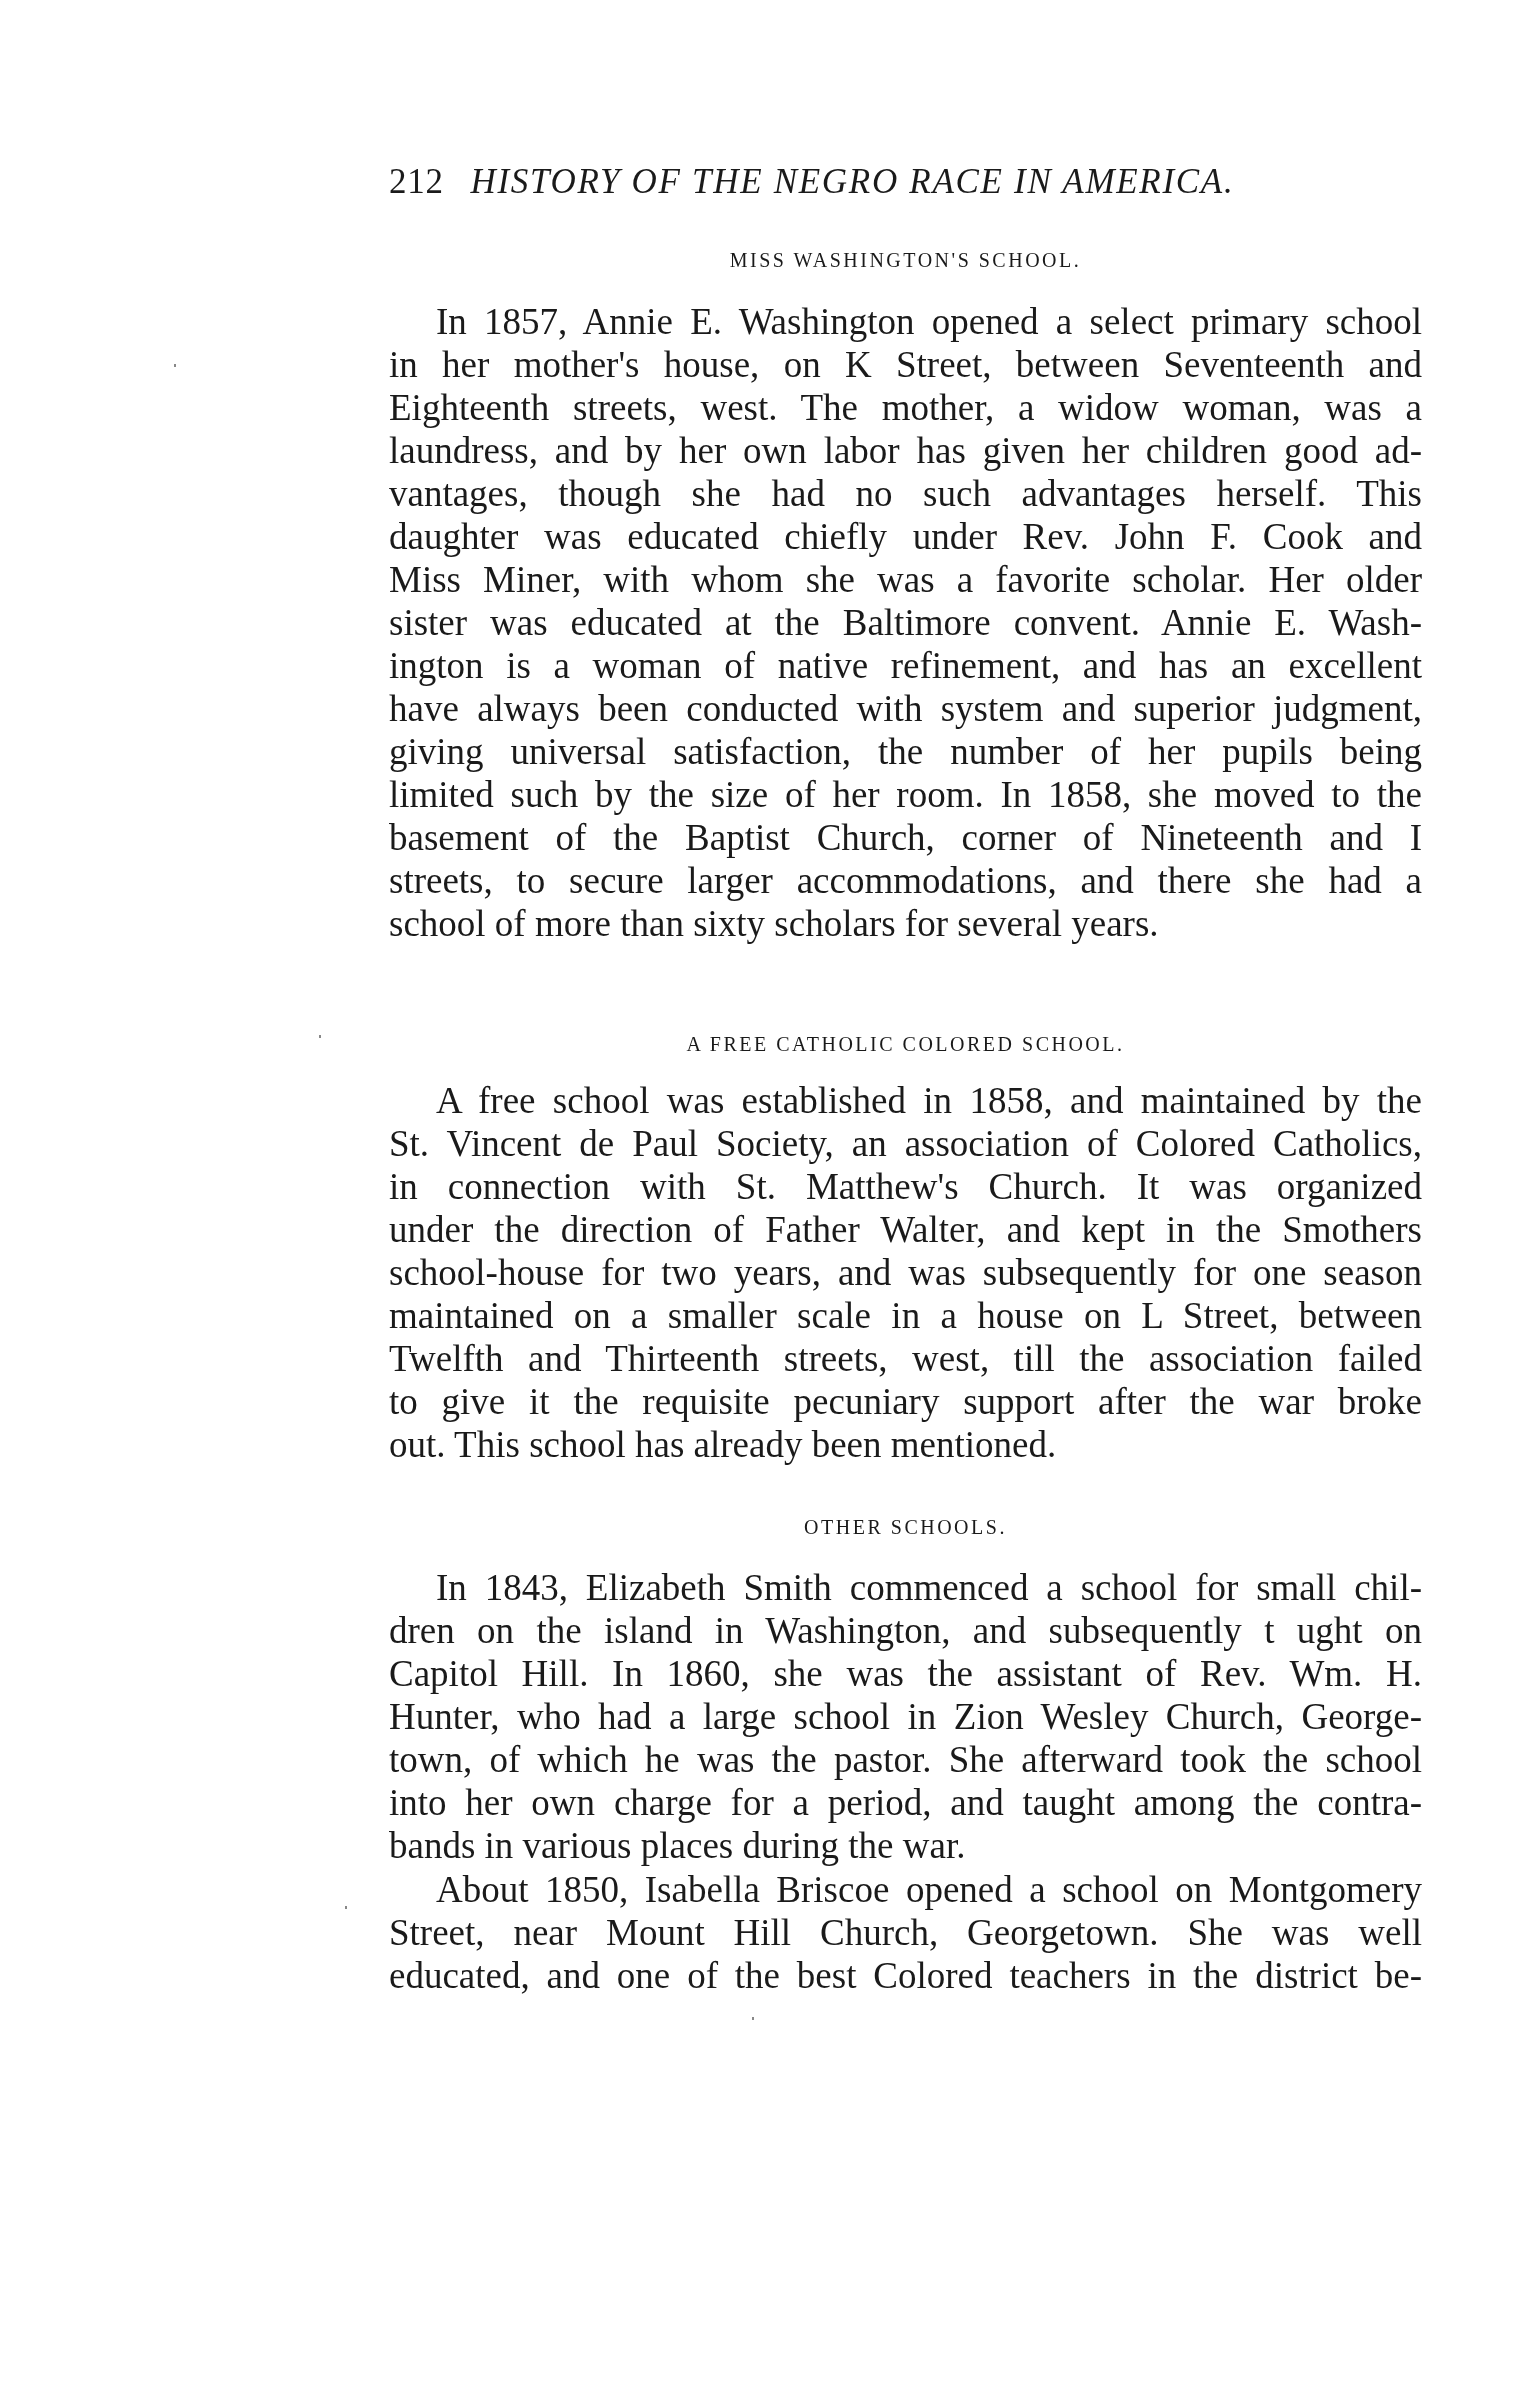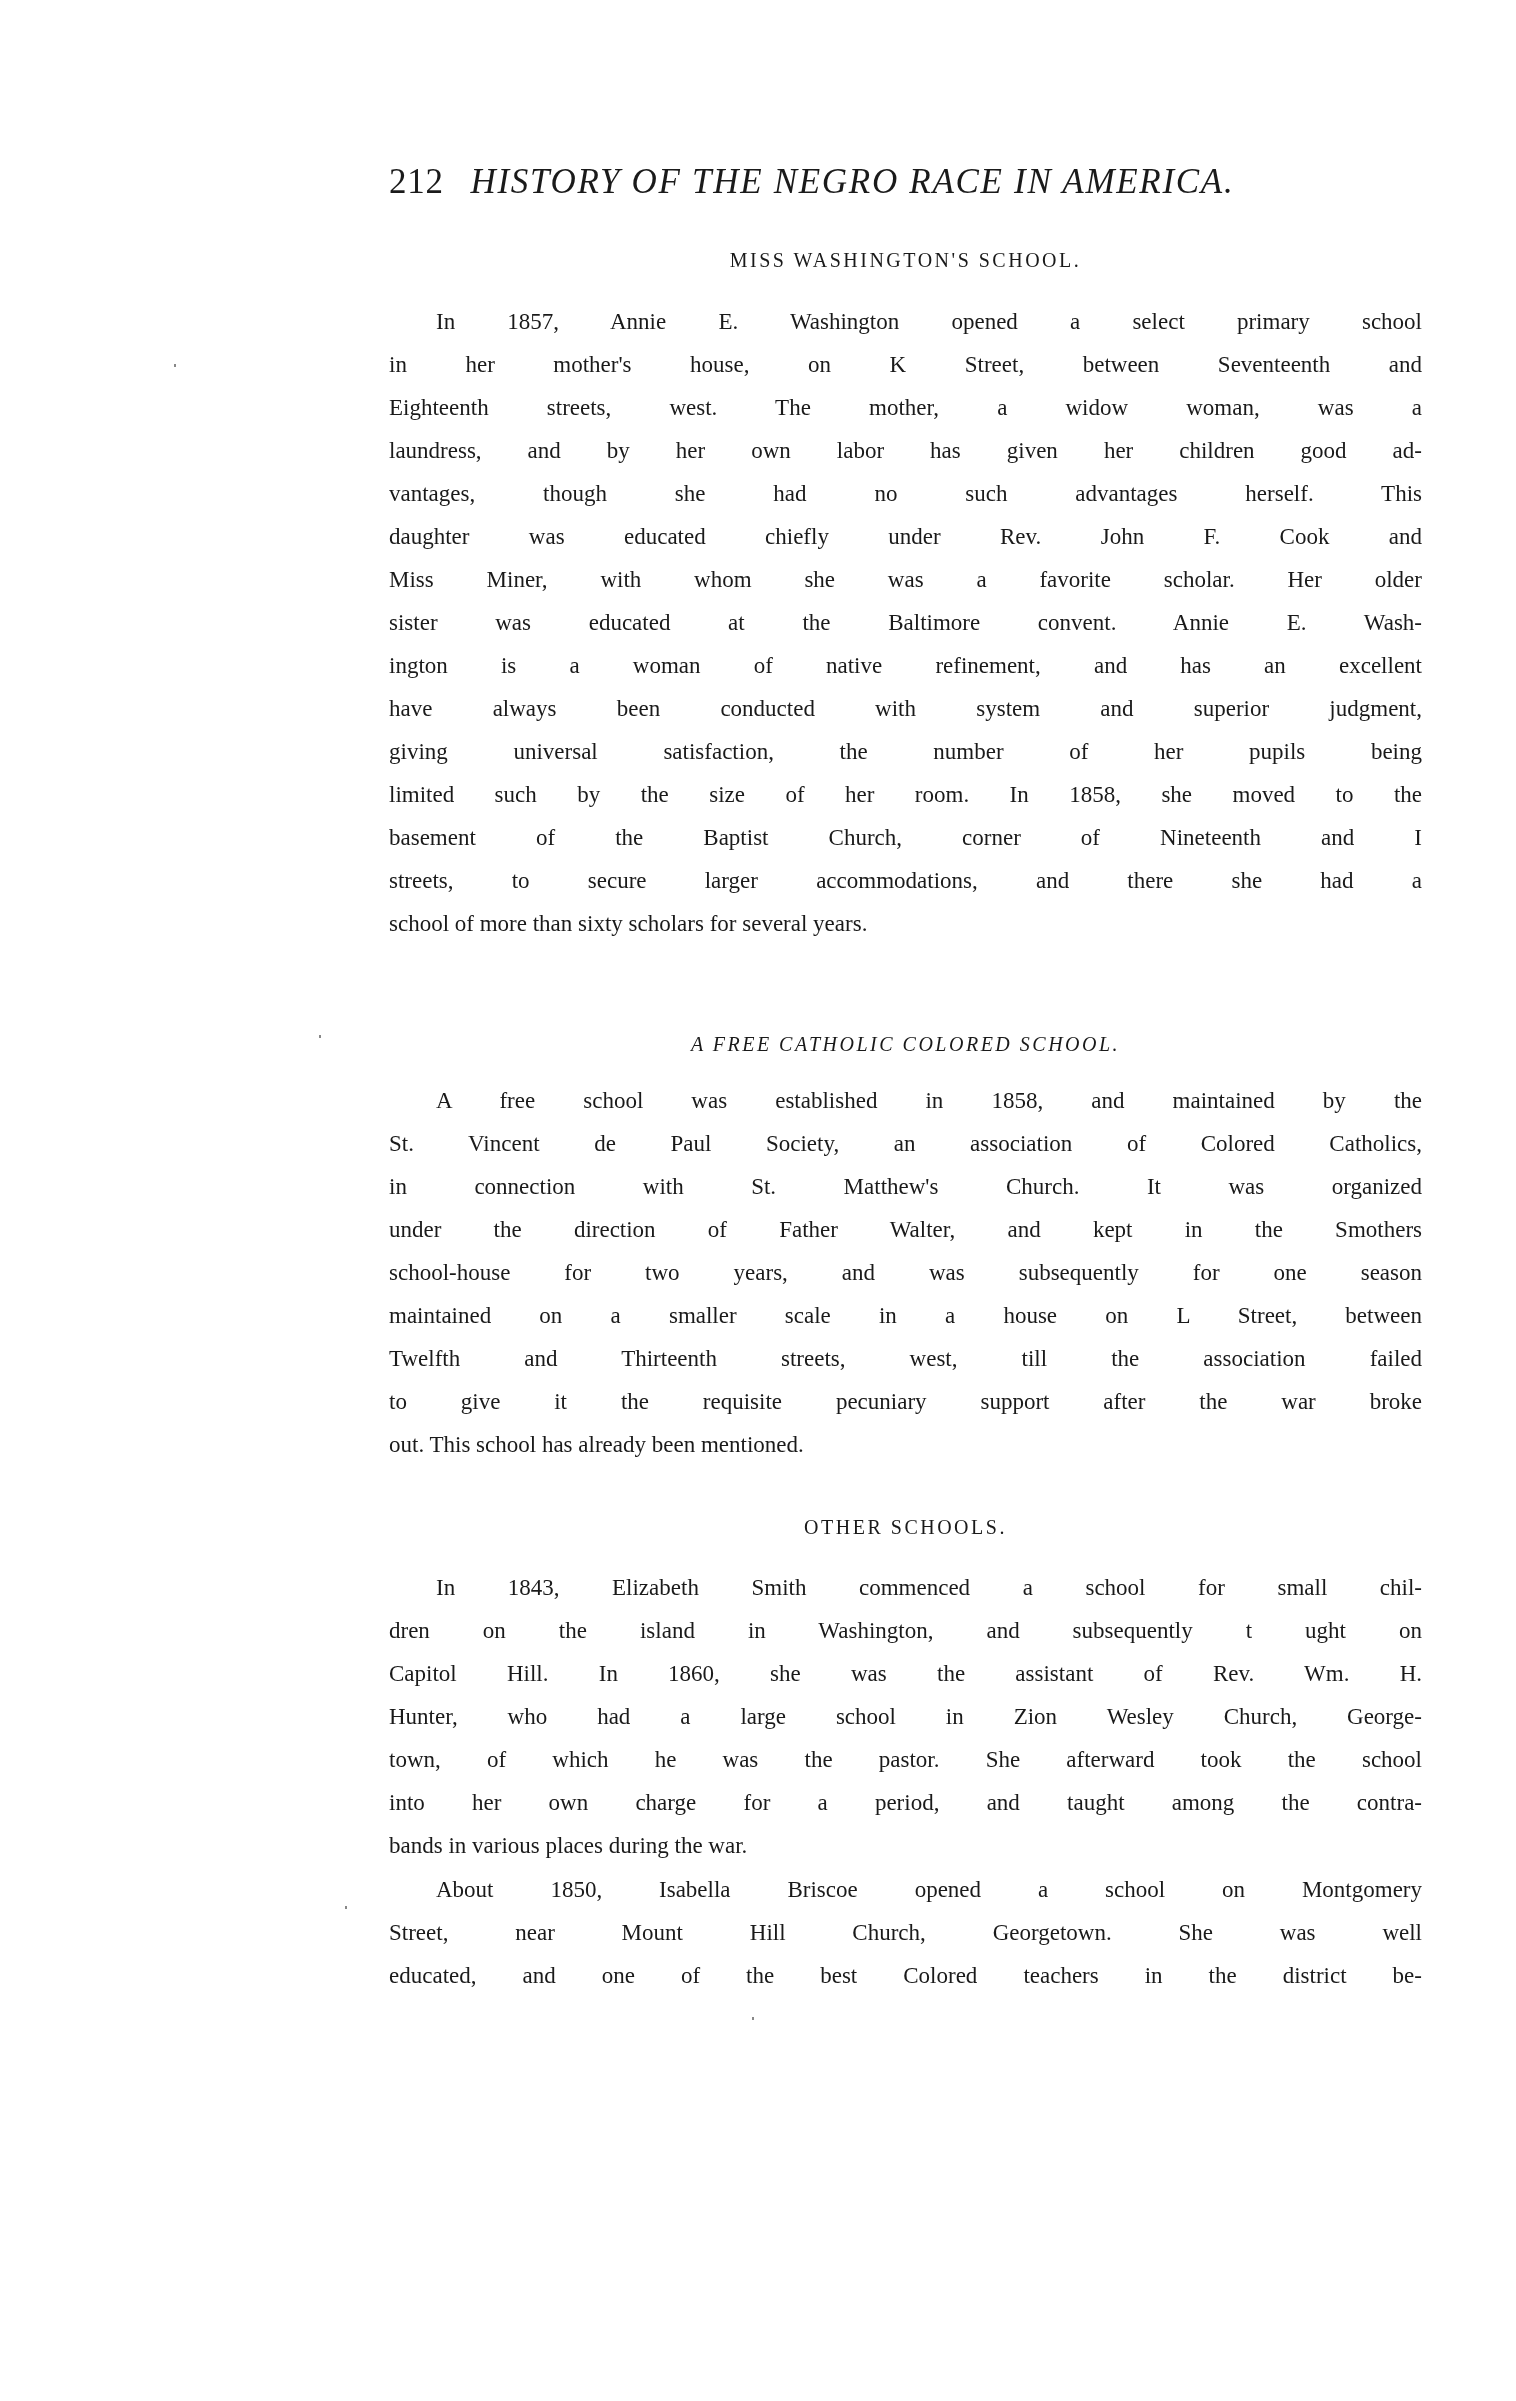--- a/index.html
+++ b/index.html
@@ -3,21 +3,21 @@
 <meta charset="utf-8">
 <style>
   html, body { margin:0; padding:0; }
   body { width:1517px; height:2401px; background:#ffffff; position:relative; overflow:hidden;
          font-family:"Liberation Serif","DejaVu Serif",serif; color:#1a1a1a; }
   .page { position:absolute; left:0; top:0; width:1271px; height:2401px; }
   .running-head { position:absolute; left:389px; top:162px; width:1045px; font-size:35px; letter-spacing:0.8px; white-space:nowrap; }
   .running-head .pno { font-style:normal; margin-right:17px; }
   .running-head .title { font-style:italic; letter-spacing:1.7px; }
   .heading { position:absolute; left:389px; width:1033px; text-align:center; font-size:20px; letter-spacing:2.5px; text-transform:uppercase; }
-  .para { position:absolute; left:389px; width:1033px; font-size:23px; line-height:43px; }
+  .para { position:absolute; left:389px; width:1033px; font-size:37px; line-height:43px; }
   .line { display:block; text-align:justify; text-align-last:justify; white-space:nowrap; height:43px; overflow:visible; }
   .line.last { text-align-last:left; }
   .line.indent { padding-left:47px; }
   .mark { position:absolute; background:#888; }
 </style>
 </head>
 <body>
 
 <div class="page">
 
@@ -38,21 +38,21 @@
     <span class="line">sister was educated at the Baltimore convent.  Annie E. Wash-</span>
     <span class="line">ington is a woman of native refinement, and has an excellent</span>
     <span class="line">have always been conducted with system and superior judgment,</span>
     <span class="line">giving universal satisfaction, the number of her pupils being</span>
     <span class="line">limited such by the size of her room.  In 1858, she moved to the</span>
     <span class="line">basement of the Baptist Church, corner of Nineteenth and I</span>
     <span class="line">streets, to secure larger accommodations, and there she had a</span>
     <span class="line last">school of more than sixty scholars for several years.</span>
   </div>
 
-  <div class="heading" style="top:1033px;font-style:italic;">A Free Catholic Colored School.</div>
+  <div class="heading" style="top:1033px;">A Free Catholic Colored School.</div>
   <div class="para" style="top:1079px;">
     <span class="line indent">A free school was established in 1858, and maintained by the</span>
     <span class="line">St. Vincent de Paul Society, an association of Colored Catholics,</span>
     <span class="line">in connection with St. Matthew's Church.  It was organized</span>
     <span class="line">under the direction of Father Walter, and kept in the Smothers</span>
     <span class="line">school-house for two years, and was subsequently for one season</span>
     <span class="line">maintained on a smaller scale in a house on L Street, between</span>
     <span class="line">Twelfth and Thirteenth streets, west, till the association failed</span>
     <span class="line">to give it the requisite pecuniary support after the war broke</span>
     <span class="line last">out.  This school has already been mentioned.</span>

